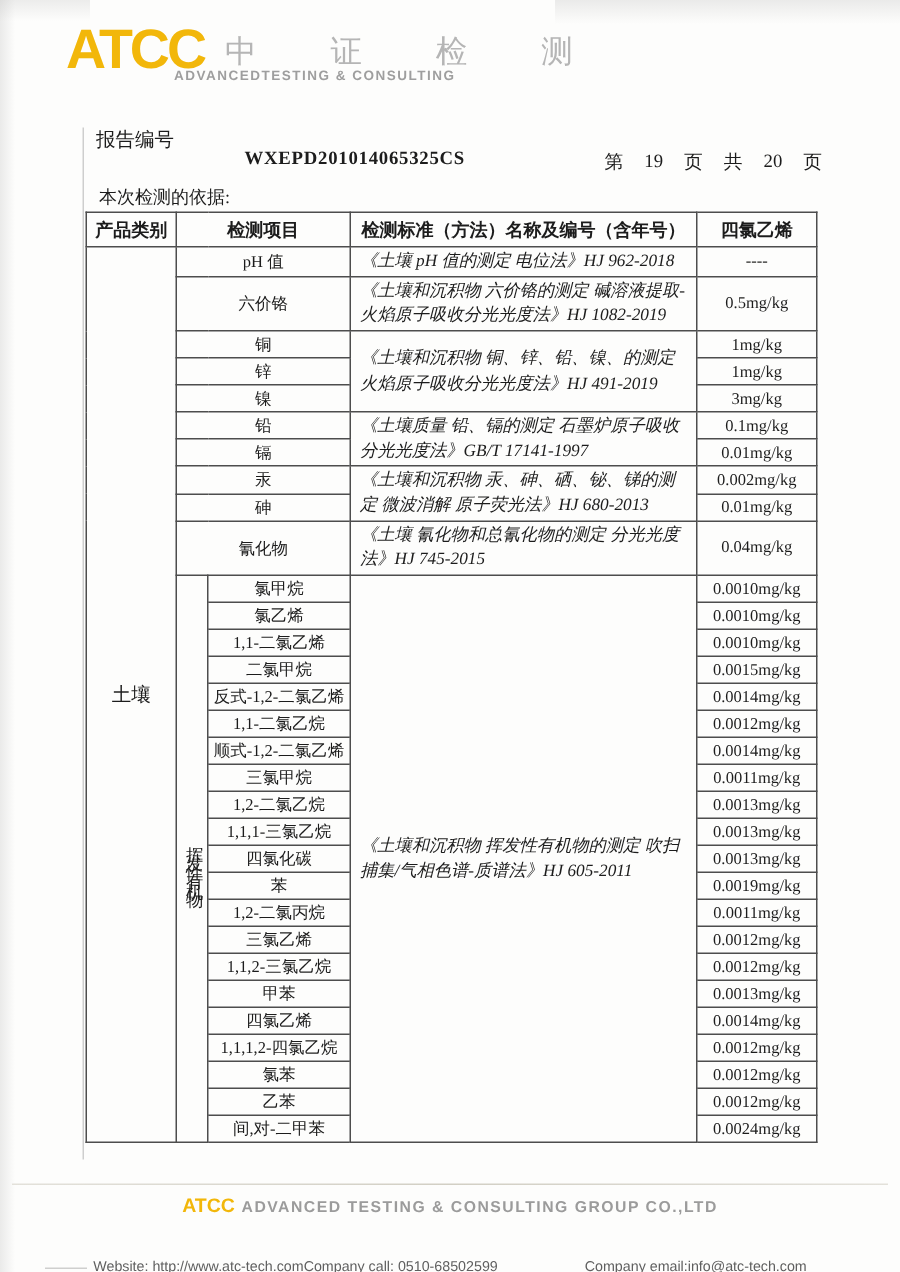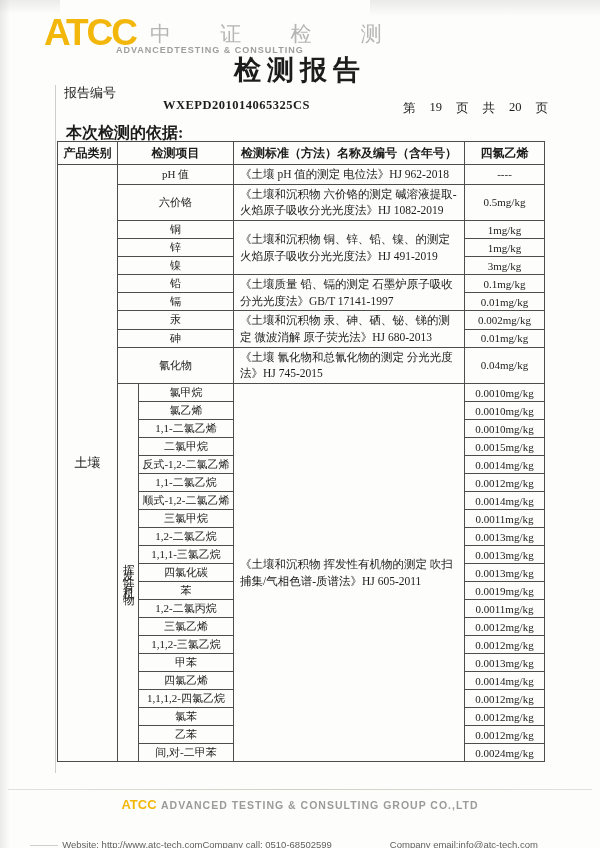--- a/index.html
+++ b/index.html
@@ -22,29 +22,29 @@
   .logo-atcc{position:absolute;left:44px;top:14px;font-family:"Liberation Sans","DejaVu Sans",sans-serif;
     font-weight:bold;font-size:37px;color:#F2B70A;letter-spacing:-2px;line-height:1;}
   .logo-cn{position:absolute;left:150px;top:20px;font-size:21px;color:#b5b5b5;letter-spacing:22px;white-space:nowrap;}
   .logo-sub{position:absolute;left:116px;top:45px;font-family:"Liberation Sans","DejaVu Sans",sans-serif;
     font-weight:bold;font-size:9px;color:#9e9e9e;letter-spacing:1px;}
   .doc-title{position:absolute;left:0;right:0;top:52px;text-align:center;
     font-size:27px;font-weight:bold;letter-spacing:6px;}
   .report-no-label{position:absolute;left:64px;top:84px;font-size:13px;}
   .report-no-value{position:absolute;left:163px;top:98px;font-size:12.5px;letter-spacing:.5px;font-weight:bold;}
   .page-info{position:absolute;right:52px;top:100px;font-size:12.5px;display:flex;gap:14px;}
-  .basis-line{position:absolute;left:66px;top:123px;font-size:16px;font-weight:bold;}
+  .basis-line{position:absolute;left:66px;top:123px;font-size:12px;font-weight:normal;}
 
   
   .report-table{position:absolute;left:57px;top:141px;border-collapse:collapse;table-layout:fixed;width:487px;
     font-size:11px;}
   .report-table td,.report-table th{border:1px solid #4d4d4d;padding:0 3px;text-align:center;
     vertical-align:middle;overflow:hidden;}
   .report-table th{font-size:12px;font-weight:bold;height:22px;}
-  .report-table td.std{text-align:left;padding:1px 4px 1px 6px;font-size:11.5px;line-height:1.45;}
+  .report-table td.std{text-align:left;padding:1px 4px 1px 6px;font-size:11.5px;line-height:1.45;font-style:italic;}
   .report-table td.cat{font-size:13px;}
   .report-table td.vlabel div{writing-mode:vertical-rl;text-orientation:upright;margin:0 auto;
     letter-spacing:6px;font-size:11.5px;line-height:1;}
   .report-table td.limit{font-size:11px;}
   .report-table td.item{font-size:11px;}
 
   
   .footer-rule{position:absolute;left:8px;right:8px;top:789px;height:1px;
     background:linear-gradient(to right,#e3e1da,#d2cfc4,#e3e1da);}
   .footer-line1{position:absolute;left:0;right:0;top:795px;text-align:center;
@@ -63,21 +63,20 @@
   <div class="scan-left"></div>
   <div class="scan-top-right"></div>
   <div class="scan-top-left"></div>
   <div class="crease"></div>
   <div class="bottom-mark"></div>
 
   <div class="logo-atcc">ATCC</div>
   <div class="logo-cn">中 证 检 测</div>
   <div class="logo-sub">ADVANCEDTESTING &amp; CONSULTING</div>
 
-  <div class="doc-title">检测报告</div>
 
   <div class="report-no-label">报告编号</div>
   <div class="report-no-value">WXEPD201014065325CS</div>
 
   <div class="page-info">
     <span>第</span>
     <span>19</span>
     <span>页</span>
     <span>共</span>
     <span>20</span>

